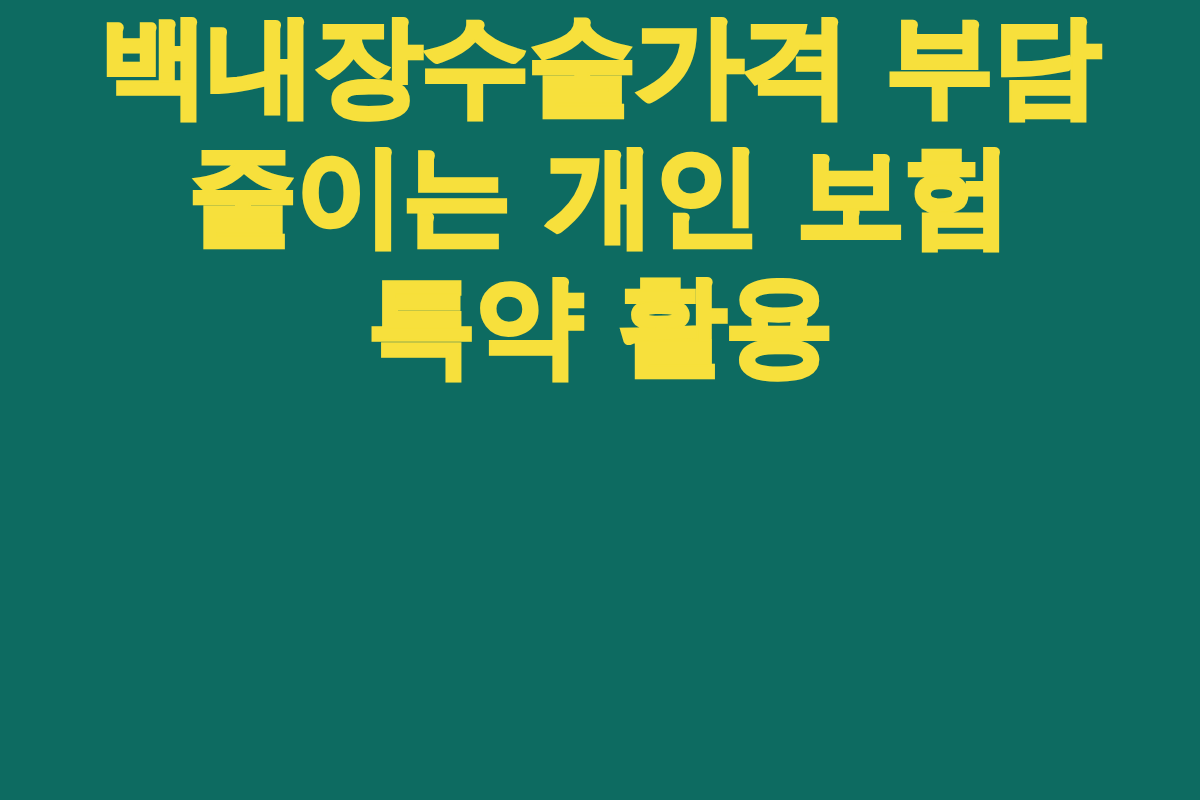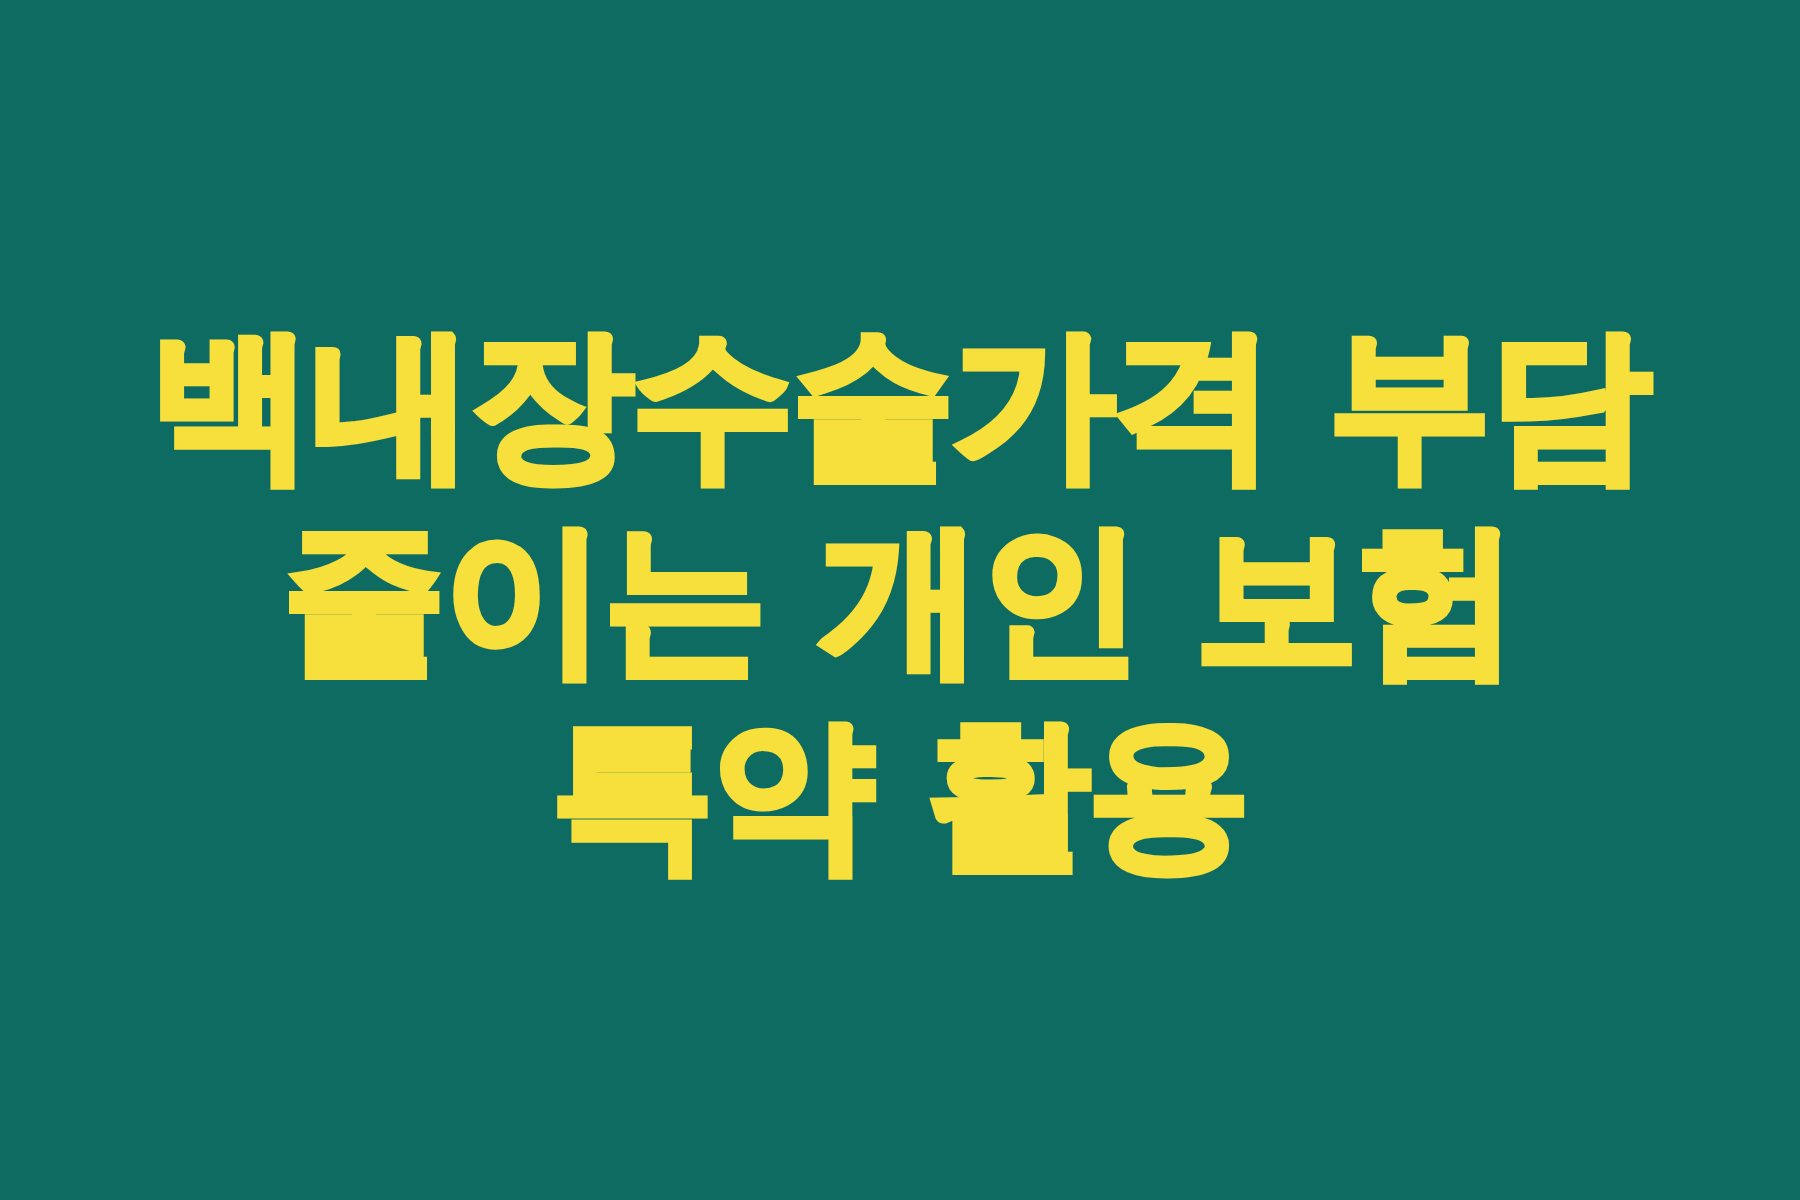--- a/index.html
+++ b/index.html
@@ -14,21 +14,20 @@
     overflow: hidden;
     font-family: "DejaVu Sans", "Liberation Sans", sans-serif;
   }
 
   #thumbnail-card {
     position: relative;
     width: 1200px;
     height: 800px;
     background: #0D6B61;
     display: flex;
-    align-items: center;
     justify-content: center;
     box-sizing: border-box;
   }
 
   #headline-block {
     width: 1010px;
     margin: 0 auto;
     padding: 0;
     text-align: center;
   }

